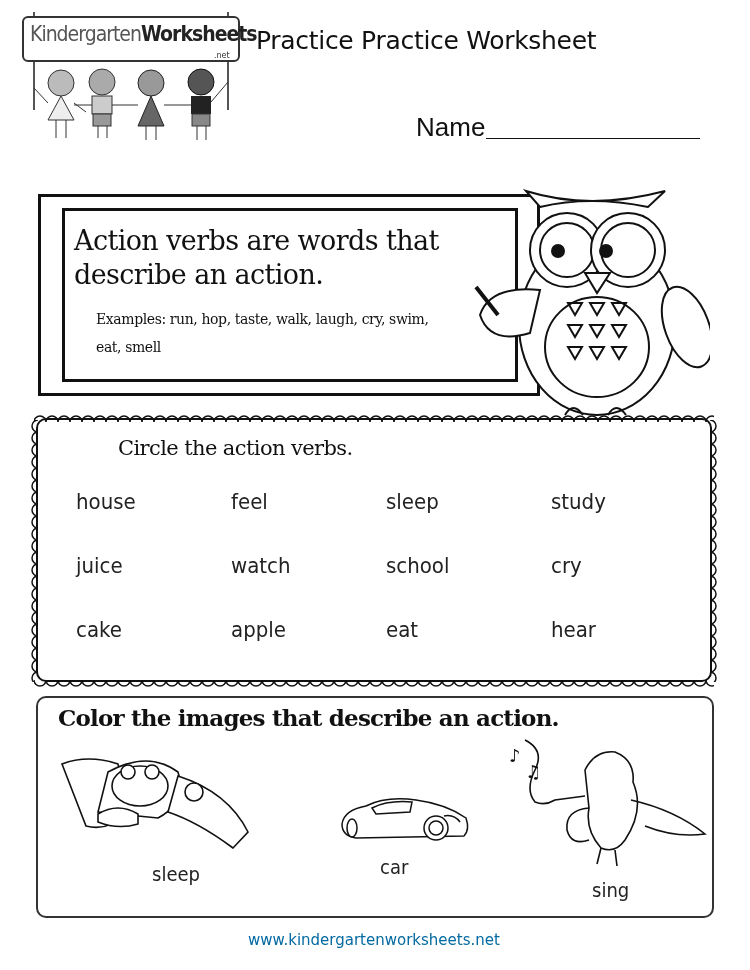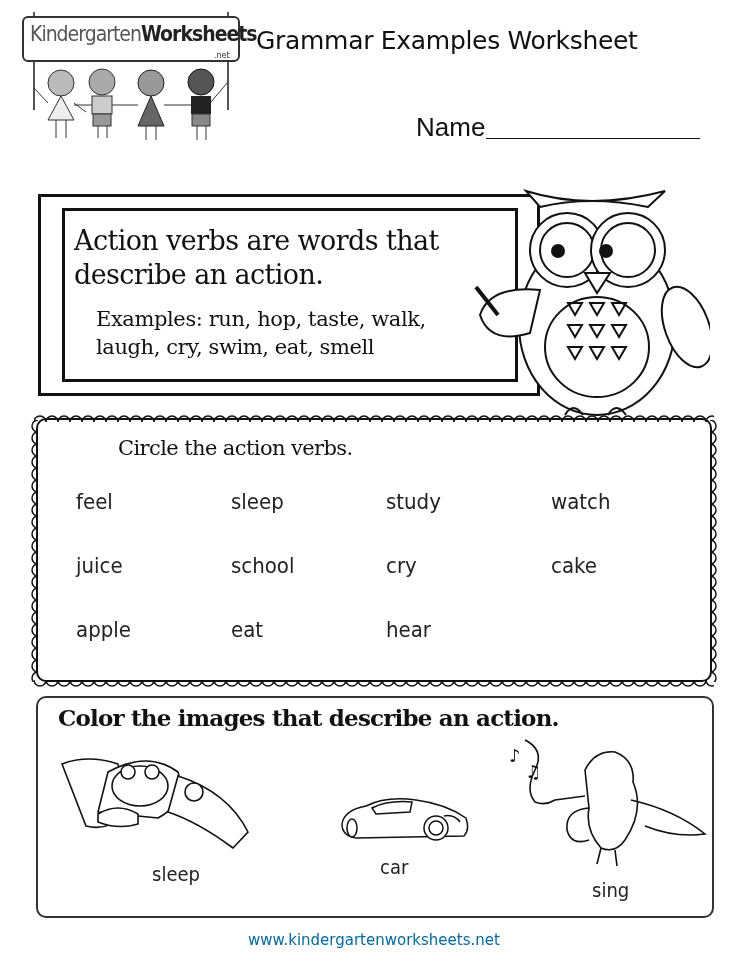--- a/index.html
+++ b/index.html
@@ -10,21 +10,21 @@
   .logo-text{left:26px;top:22px;font-family:"DejaVu Sans Condensed","DejaVu Sans",sans-serif;font-size:21px;letter-spacing:-1px;color:#555;}
   .logo-text b{color:#222;font-weight:bold;}
   .logo-net{left:210px;top:51px;font-size:8px;color:#333;}
   .title{left:256px;top:26px;font-family:"DejaVu Sans",sans-serif;font-size:25px;color:#111;letter-spacing:-0.3px;}
   .name-label{left:416px;top:112px;font-family:"Liberation Sans",sans-serif;font-size:26px;}
   .name-line{left:486px;top:138px;width:214px;border-bottom:1.5px solid #111;}
   
   .info-outer{left:38px;top:194px;width:502px;height:202px;border:3px solid #111;box-sizing:border-box;}
   .info-inner{left:62px;top:208px;width:456px;height:174px;border:3px solid #111;box-sizing:border-box;}
   .info-head{left:74px;top:224px;width:440px;font-family:"DejaVu Serif",serif;font-size:27px;line-height:34px;letter-spacing:-0.6px;}
-  .info-ex{left:96px;top:305px;width:360px;font-family:"DejaVu Serif",serif;font-size:21px;line-height:28px;letter-spacing:-0.4px;}
+  .info-ex{left:96px;top:305px;width:360px;font-family:"DejaVu Serif",serif;font-size:14px;line-height:28px;letter-spacing:-0.4px;}
   
   .circle-box{left:36px;top:418px;width:676px;height:264px;border:2px solid #111;border-radius:10px;box-sizing:border-box;}
   .scallop-top,.scallop-bottom{left:34px;width:680px;height:12px;}
   .scallop-left,.scallop-right{top:420px;width:12px;height:262px;}
   .circle-title{left:70px;top:436px;font-family:"DejaVu Serif",serif;font-size:21px;letter-spacing:-0.6px;margin-left:48px;}
   .words{left:76px;top:484px;width:620px;display:grid;grid-template-columns:155px 155px 165px 145px;row-gap:28px;}
   .word{font-family:"DejaVu Sans Condensed","DejaVu Sans",sans-serif;font-size:22px;font-weight:300;color:#222;height:36px;line-height:36px;}
   
   .color-box{left:36px;top:696px;width:678px;height:222px;border:2px solid #333;border-radius:10px;box-sizing:border-box;}
   .color-title{left:58px;top:704px;font-family:"DejaVu Serif",serif;font-size:23px;letter-spacing:-0.8px;font-weight:bold;}
@@ -65,21 +65,21 @@
     <line x1="207" y1="102" x2="224" y2="82" stroke="#333"></line>
     <line x1="70" y1="105" x2="88" y2="105" stroke="#333"></line>
     <line x1="108" y1="105" x2="134" y2="105" stroke="#333"></line>
     <line x1="160" y1="105" x2="187" y2="105" stroke="#333"></line>
   </svg>
   <div class="abs logo-sign"></div>
   <div class="abs logo-text"><span>Kindergarten</span><b>Worksheets</b></div>
   <div class="abs logo-net">.net</div>
 </div>
 
-<div class="abs title">Grammar Examples Worksheet</div>
+<div class="abs title">Practice Practice Worksheet</div>
 <div class="abs name-label">Name</div>
 <div class="abs name-line"></div>
 
 <div class="abs info-outer"></div>
 <div class="abs info-inner"></div>
 <div class="abs info-head">Action verbs are words that describe an action.</div>
 <div class="abs info-ex">Examples: run, hop, taste, walk, laugh, cry, swim, eat, smell</div>
 
 <svg class="abs" style="left:460px;top:185px" width="250" height="235">
   <g fill="#fff" stroke="#111" stroke-width="2">
@@ -140,25 +140,26 @@
   <defs>
       <pattern id="sc4" width="12" height="12" patternUnits="userSpaceOnUse">
         <path d="M2 0 A6 6 0 0 1 2 12" fill="none" stroke="#111" stroke-width="1.5"></path>
       </pattern>
     </defs>
   <rect width="12" height="262" fill="url(#sc4)"></rect>
 </svg>
 <div class="abs circle-box"></div>
 <div class="abs circle-title">Circle the action verbs.</div>
 <div class="abs words">
+  <div class="word">house</div>
   <div class="word">feel</div>
   <div class="word">sleep</div>
   <div class="word">study</div>
+  <div class="word">juice</div>
   <div class="word">watch</div>
-  <div class="word">juice</div>
   <div class="word">school</div>
   <div class="word">cry</div>
   <div class="word">cake</div>
   <div class="word">apple</div>
   <div class="word">eat</div>
   <div class="word">hear</div>
 </div>
 
 <div class="abs color-box"></div>
 <div class="abs color-title">Color the images that describe an action.</div>

